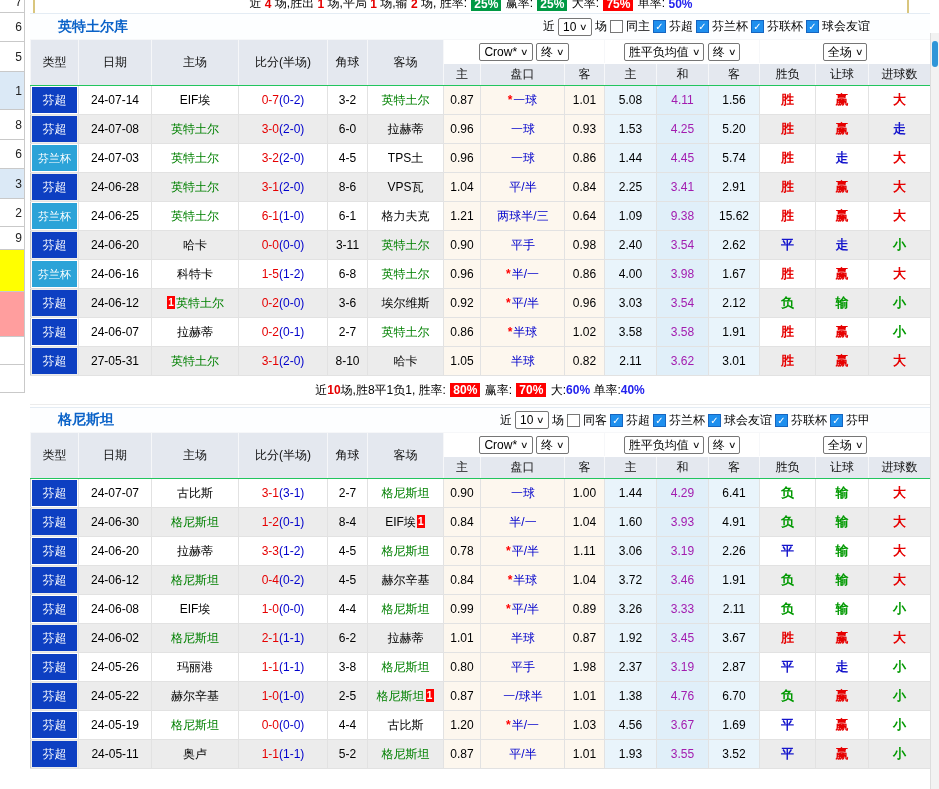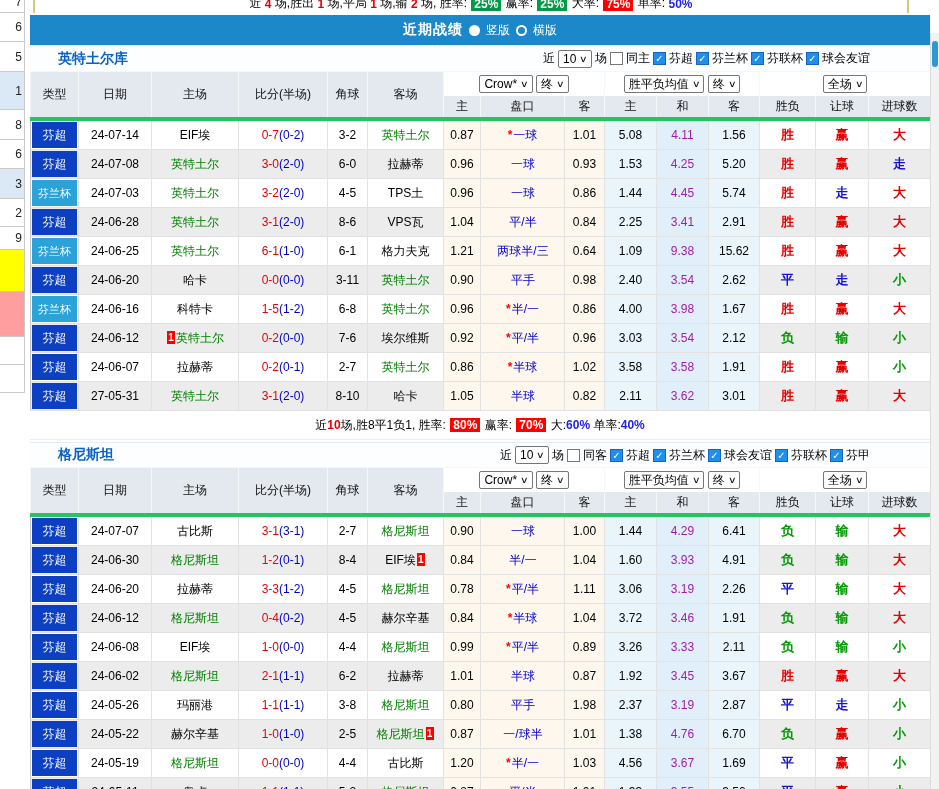--- a/index.html
+++ b/index.html
@@ -34,21 +34,21 @@
 
   .sel{display:inline-flex;align-items:center;gap:4px;border:1px solid #767676;border-radius:2px;background:#fff;
        padding:1px 4px;font-size:12px;color:#000;line-height:14px;}
   .arr{font-size:9px;transform:scaleX(1.3);color:#111;}
 
   table.grid{border-collapse:collapse;table-layout:fixed;width:900px;border:1px solid #c6c6c6;}
   .grid th{font-weight:normal;font-size:12px;color:#111;background:#e4e8ef;border:1px solid #f6f7f9;}
   .grid tr.ha th.hcol{height:42px;}
   .grid tr.ha th.ddcell{background:#fff;height:21px;border-bottom:1px solid #fff;}
   .grid tr.hb th{height:19px;border-top:none;}
-  .grid th.hbot{border-bottom:4px solid #22c55e;}
+  .grid th.hbot{border-bottom:1px solid #22c55e;}
   .grid td{height:28px;text-align:center;border-right:1px solid #e2e2e2;border-bottom:1px solid #e2e2e2;
            overflow:hidden;white-space:nowrap;padding:0;}
   tr.odd td{background:#fff;}
   tr.even td{background:#ececec;}
   td.c-odd{background:#fdf7ee !important;color:#000;}
   td.c-hand{background:#fdf7ee !important;color:#0000cc;}
   td.c-avg{background:#e9f4fb !important;color:#000;}
   td.c-avg-draw{background:#e0eff9 !important;color:#a21caf;}
   .badge{margin:1px;height:26px;line-height:26px;color:#fff;}
   .c-score .ft{color:#e60000;}
@@ -86,27 +86,20 @@
       <div class="strip-cell" style="top: 292px; height: 45px; line-height: 45px; background: rgb(255, 158, 158);"></div>
       <div class="strip-cell" style="top: 337px; height: 28px; line-height: 28px;"></div>
       <div class="strip-cell" style="top: 365px; height: 28px; line-height: 28px;"></div>
     </div>
 
   <div id="content">
     <div class="top-box">
       <div class="seg-line" id="top-stats"><span>近 </span><span class="seg-color" style="color: rgb(230, 0, 0);">4</span><span> 场,胜出 </span><span class="seg-color" style="color: rgb(230, 0, 0);">1</span><span> 场,平局 </span><span class="seg-color" style="color: rgb(230, 0, 0);">1</span><span> 场,输 </span><span class="seg-color" style="color: rgb(230, 0, 0);">2</span><span> 场, 胜率: </span><span class="seg-badge" style="background: rgb(0, 153, 68);">25%</span><span> 赢率: </span><span class="seg-badge" style="background: rgb(0, 153, 68);">25%</span><span> 大率: </span><span class="seg-badge" style="background: rgb(255, 0, 0);">75%</span><span> 单率: </span><span class="seg-color" style="color: rgb(34, 34, 238);">50%</span></div>
     </div>
 
-    <div class="blue-bar">
-      <span class="bar-title">近期战绩</span>
-      <span class="radio on"></span>
-      <span class="bar-opt">竖版</span>
-      <span class="radio off"></span>
-      <span class="bar-opt">横版</span>
-    </div>
 
     <div class="sec-title">
       <span class="team">英特土尔库</span>
       <div class="filters">
           <span class="flabel">近</span>
           <span class="sel">
             <span>10</span>
             <span class="arr">∨</span>
           </span>
           <span class="flabel">场</span>
@@ -321,21 +314,21 @@
     <td class="c-res" style="color: rgb(230, 0, 0);">赢</td>
     <td class="c-res" style="color: rgb(230, 0, 0);">大</td>
   </tr>
           <tr class="even">
     <td class="c-type">
               <div class="badge" style="background: rgb(13, 63, 194);">芬超</div>
             </td>
     <td class="c-date">24-06-12</td>
     <td class="c-team c-home"><i class="card">1</i><span class="tname green">英特土尔</span></td>
     <td class="c-score"><span class="ft">0-2</span><span class="ht">(0-0)</span></td>
-    <td class="c-corner">7-6</td>
+    <td class="c-corner">3-6</td>
     <td class="c-team c-away"><span class="tname">埃尔维斯</span></td>
     <td class="c-odd">0.92</td>
     <td class="c-hand"><span class="star">*</span><span class="htext">平/半</span></td>
     <td class="c-odd">0.96</td>
     <td class="c-avg">3.03</td>
     <td class="c-avg c-avg-draw">3.54</td>
     <td class="c-avg">2.12</td>
     <td class="c-res" style="color: rgb(0, 153, 0);">负</td>
     <td class="c-res" style="color: rgb(0, 153, 0);">输</td>
     <td class="c-res" style="color: rgb(0, 153, 0);">小</td>

